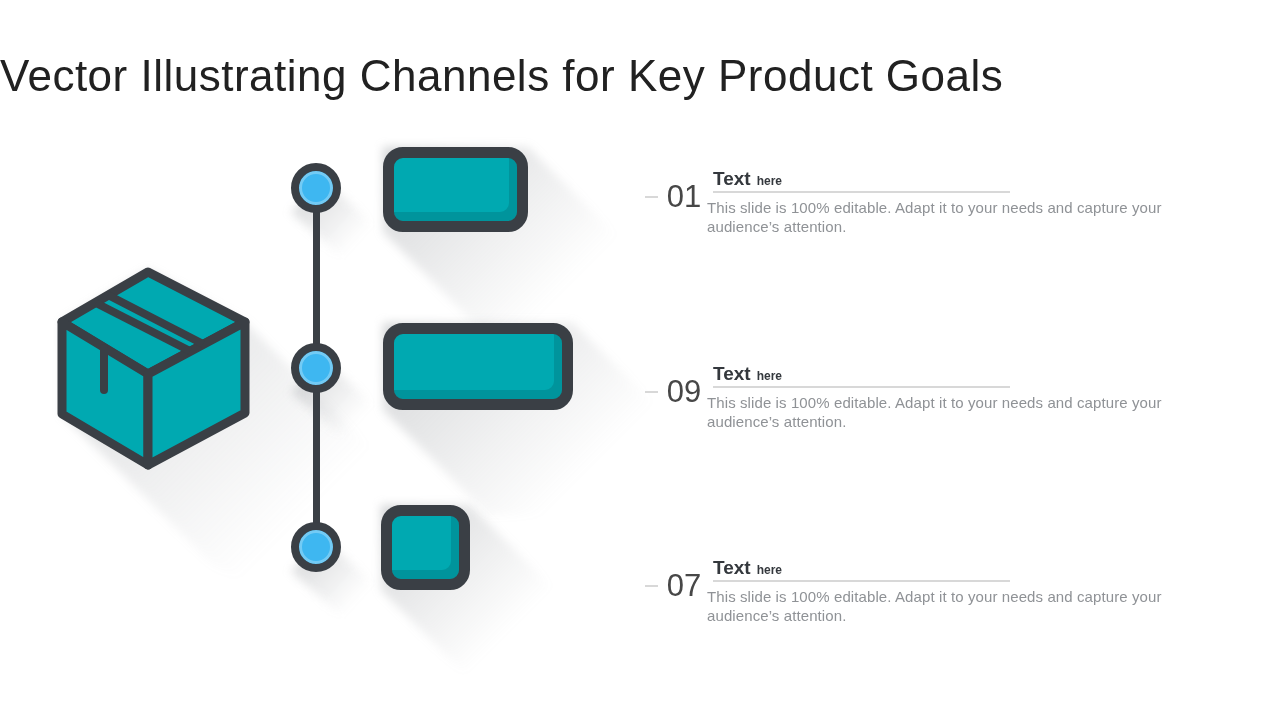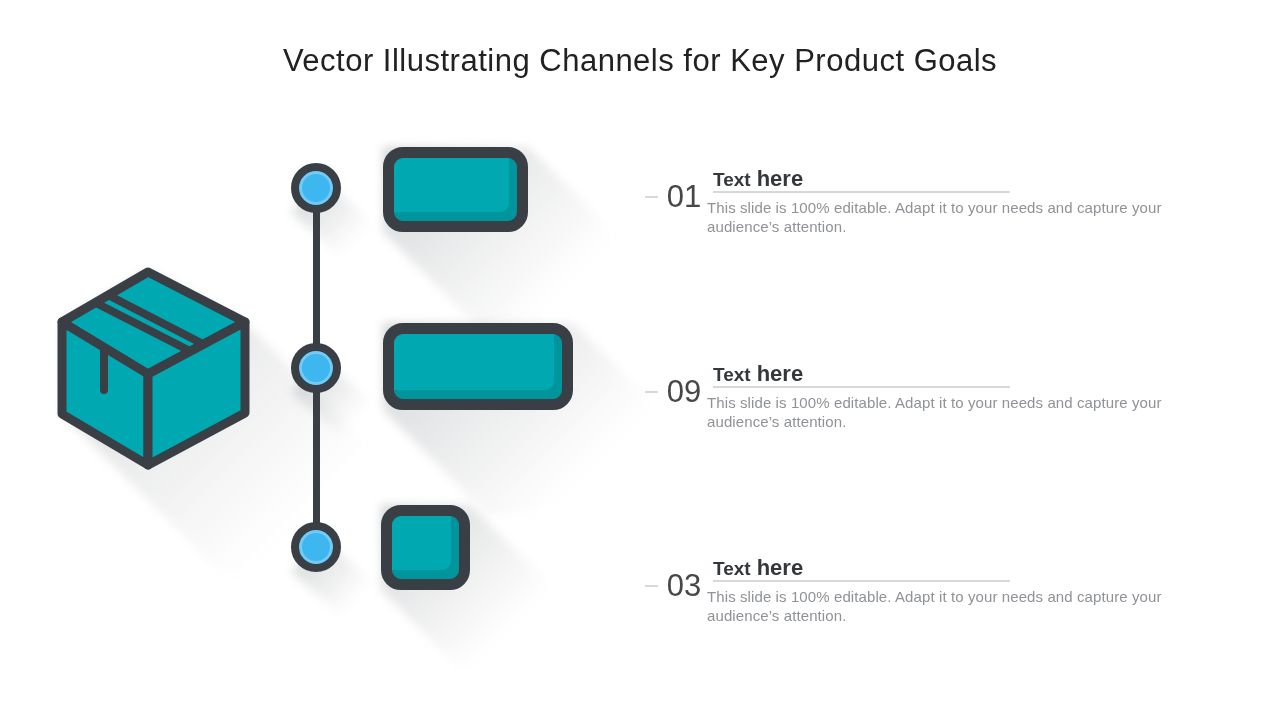--- a/index.html
+++ b/index.html
@@ -6,22 +6,22 @@
   body{
     width:1280px;height:720px;position:relative;overflow:hidden;
     background:#ffffff;
     font-family:"Liberation Sans", sans-serif;
   }
   .abs{position:absolute;}
 
   
   .slide-title{
     position:absolute;left:0;right:0;top:22px;
-    text-align:center;
-    font-size:31px;font-weight:400;letter-spacing:0.5px;
+    text-align:left;
+    font-size:44px;font-weight:400;letter-spacing:0.5px;
     color:#212121;
   }
 
   
   .shadow-wrap{position:absolute;filter:blur(5px);pointer-events:none;}
   .shadow-body{
     width:100%;height:100%;
     background:linear-gradient(135deg, rgba(128,132,137,0.34) 0%, rgba(128,132,137,0.12) 45%, rgba(128,132,137,0) 72%);
   }
   .node-shadow{
@@ -60,21 +60,21 @@
   .sec-number{
     position:absolute;left:0;top:13px;width:48px;height:34px;
     line-height:34px;text-align:center;
     font-size:31px;font-weight:400;color:var(--number);
   }
   .sec-heading{
     position:absolute;left:53px;top:0;height:24px;line-height:24px;
     color:var(--heading);font-weight:700;font-size:19px;
     white-space:nowrap;
   }
-  .sec-heading .light{font-size:22px;margin-left:6px;}
+  .sec-heading .light{font-size:12px;margin-left:6px;}
   .sec-underline{
     position:absolute;left:53px;top:24px;width:297px;height:2px;
     background:var(--line);
   }
   .sec-body{
     position:absolute;left:47px;top:31px;width:497px;
     font-size:15px;line-height:19px;letter-spacing:0.1px;
     color:var(--body);
   }
 </style>
@@ -136,19 +136,19 @@
   <div class="sec-number">09</div>
   <div class="sec-heading">
     <span>Text</span><span class="light">here</span>
   </div>
   <div class="sec-underline"></div>
   <div class="sec-body">This slide is 100% editable. Adapt it to your needs and capture your audience’s attention.</div>
 </div>
 
 <div class="section" style="top:556px;">
   <div class="sec-dash"></div>
-  <div class="sec-number">03</div>
+  <div class="sec-number">07</div>
   <div class="sec-heading">
     <span>Text</span><span class="light">here</span>
   </div>
   <div class="sec-underline"></div>
   <div class="sec-body">This slide is 100% editable. Adapt it to your needs and capture your audience’s attention.</div>
 </div>
 
 </body></html>

